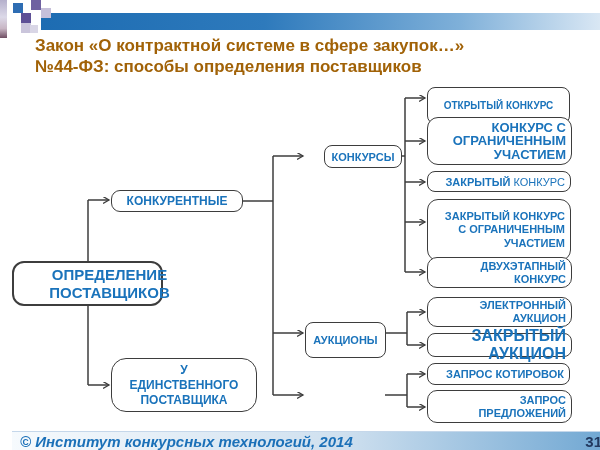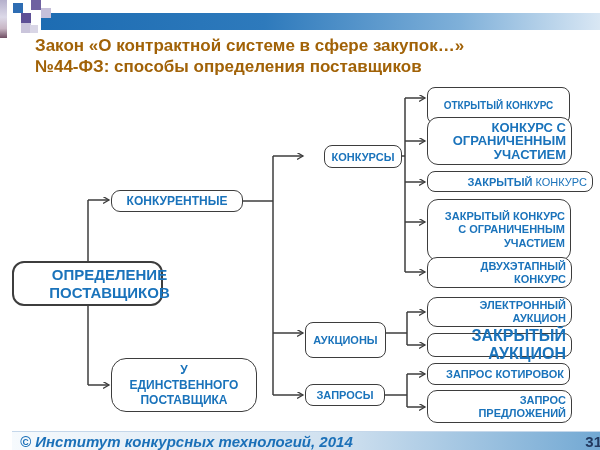--- a/index.html
+++ b/index.html
@@ -34,21 +34,21 @@
   }
   .node.right{justify-content:flex-end;text-align:right;padding-right:5px;}
   .n-opredelenie{left:12px;top:261px;width:151px;height:45px;font-size:15px;line-height:18px;border-radius:12px;border-width:2px;padding-left:44px;}
   .n-konkurentnye{left:111px;top:190px;width:132px;height:22px;font-size:12px;}
   .n-edinstvennogo{left:111px;top:358px;width:146px;height:54px;font-size:12px;line-height:15px;border-radius:15px;}
   .n-konkursy{left:305px;top:145px;width:78px;height:23px;font-size:11px;border-radius:8px;margin-left:19px;}
   .n-auktsiony{left:305px;top:322px;width:81px;height:36px;font-size:11px;border-radius:8px;}
   .n-zaprosy{left:305px;top:384px;width:80px;height:22px;font-size:11px;border-radius:8px;}
   .n-otkrytyj{left:427px;top:87px;width:143px;height:37px;font-size:10px;border-radius:8px;}
   .n-ogranichennym{left:427px;top:117px;width:145px;height:48px;font-size:13px;line-height:13.5px;border-radius:11px;}
-  .n-zakr-konkurs{left:427px;top:171px;width:166px;height:21px;font-size:11px;border-radius:8px;white-space:pre;}
+  .n-zakr-konkurs{left:427px;top:171px;width:144px;height:21px;font-size:11px;border-radius:8px;white-space:pre;}
   .n-zakr-ogranichennym{left:427px;top:199px;width:144px;height:62px;font-size:11px;line-height:13.5px;border-radius:11px;}
   .n-dvuhetapnyj{left:427px;top:257px;width:145px;height:31px;font-size:11px;line-height:13px;border-radius:10px;}
   .n-elektronnyj{left:427px;top:297px;width:145px;height:30px;font-size:11px;line-height:13px;border-radius:10px;}
   .n-zakr-auktsion{left:427px;top:333px;width:145px;height:24px;font-size:16px;border-radius:8px;}
   .n-kotirovok{left:427px;top:363px;width:143px;height:22px;font-size:11px;border-radius:8px;}
   .n-predlozhenij{left:427px;top:390px;width:145px;height:33px;font-size:11px;line-height:13px;border-radius:10px;}
   .w-regular{font-weight:normal;}
   
   .footer{
     position:absolute;left:12px;bottom:0;width:600px;height:18px;
@@ -118,21 +118,20 @@
   </svg>
 
   <div class="node n-opredelenie">ОПРЕДЕЛЕНИЕ
 ПОСТАВЩИКОВ</div>
   <div class="node n-konkurentnye">КОНКУРЕНТНЫЕ</div>
   <div class="node n-edinstvennogo">У
 ЕДИНСТВЕННОГО
 ПОСТАВЩИКА</div>
   <div class="node n-konkursy">КОНКУРСЫ</div>
   <div class="node n-auktsiony">АУКЦИОНЫ</div>
-  <div class="node n-zaprosy">ЗАПРОСЫ</div>
   <div class="node n-otkrytyj">ОТКРЫТЫЙ КОНКУРС</div>
   <div class="node n-ogranichennym right">КОНКУРС С
 ОГРАНИЧЕННЫМ
 УЧАСТИЕМ</div>
   <div class="node n-zakr-konkurs right">
     <span>ЗАКРЫТЫЙ</span><span class="w-regular"> КОНКУРС</span>
   </div>
   <div class="node n-zakr-ogranichennym right">ЗАКРЫТЫЙ КОНКУРС
 С ОГРАНИЧЕННЫМ
 УЧАСТИЕМ</div>

